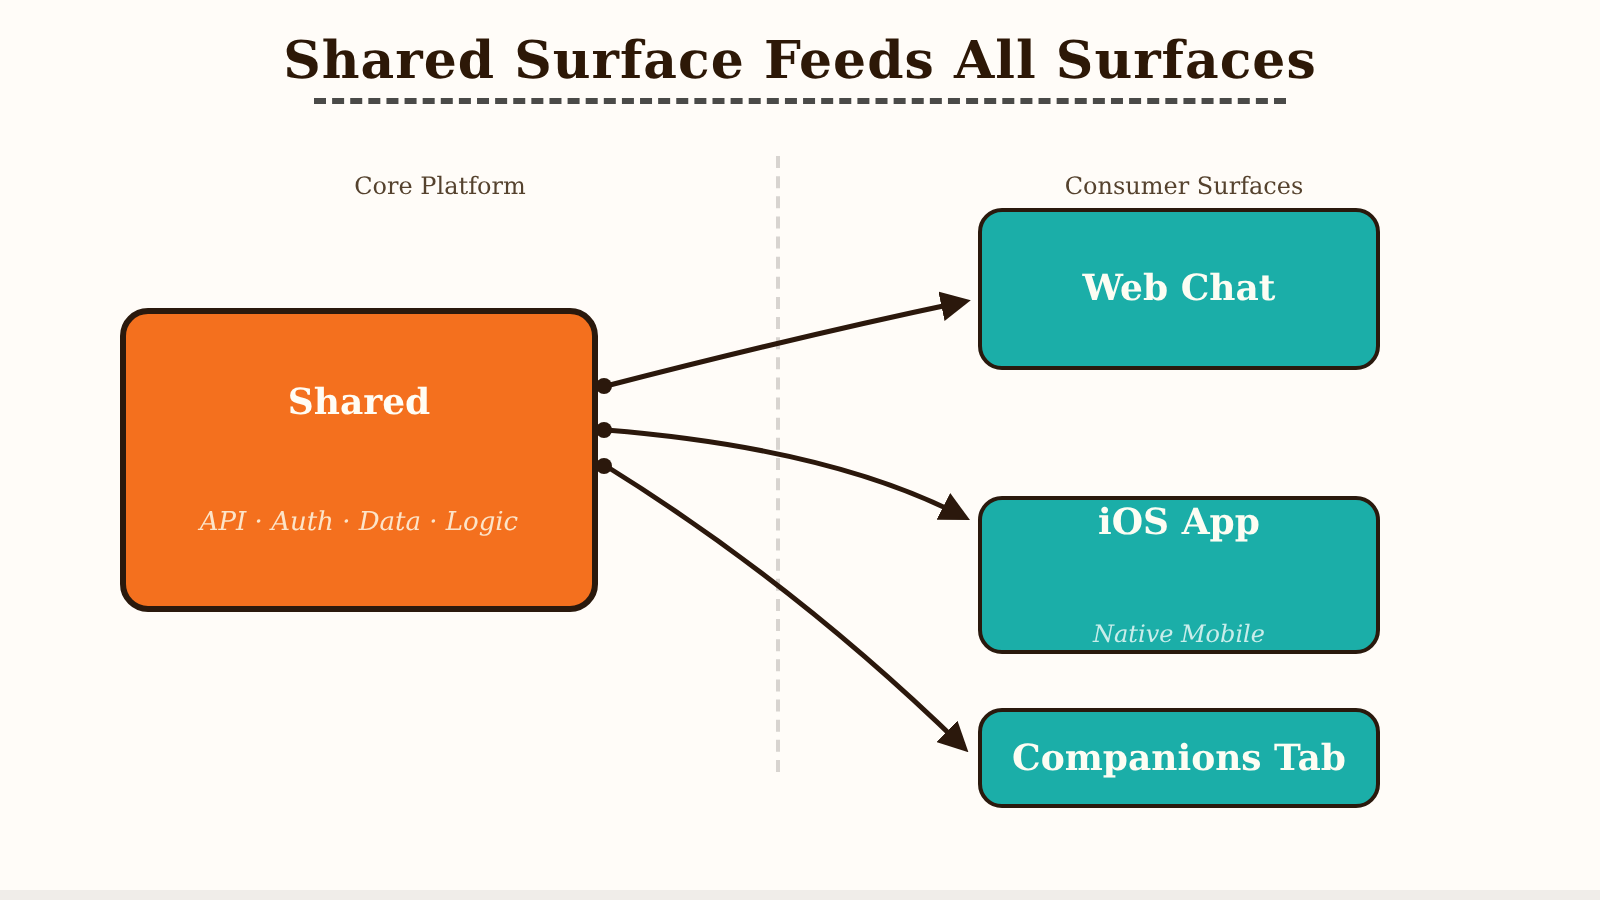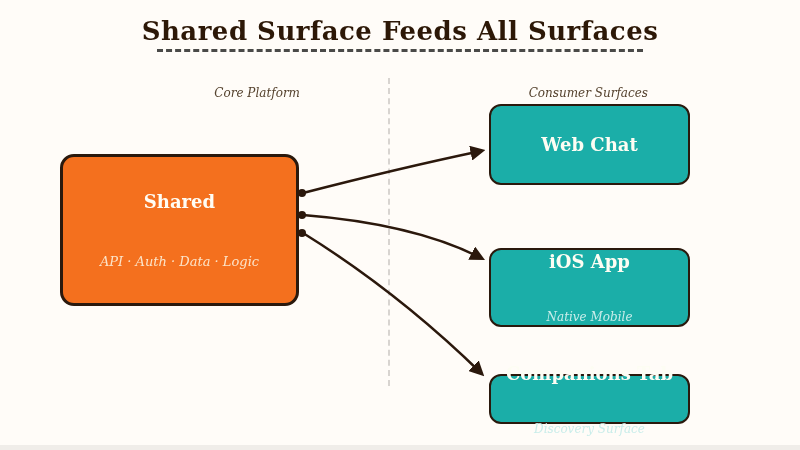--- a/index.html
+++ b/index.html
@@ -23,26 +23,26 @@
     color: var(--title_text, #2D1807);
     letter-spacing: 0.5px;
   }
   .title-underline {
     position: absolute; left: 157px; top: 49px;
     width: 486px; height: 0;
     border-top: 3px dashed var(--underline_color, #4A4A48);
   }
   .col-label {
     position: absolute; top: 86px;
-    width: 160px; text-align: right;
-    font-size: 12px; font-style: italic;
+    width: 160px; text-align: center;
+    font-size: 12px; 
     color: var(--muted_label, #55422E);
   }
   .col-label.left  { left: 140px; }
-  .col-label.right { left: 488px; }
+  .col-label.right { left: 512px; }
   .divider {
     position: absolute; left: 388px; top: 78px;
     height: 308px; width: 0;
     border-left: 2px dashed var(--divider, #D8D4D0);
   }
   .node {
     position: absolute;
     display: flex; flex-direction: column;
     align-items: center; justify-content: center;
     text-align: center;
@@ -71,21 +71,21 @@
   }
   .node-target .node-title {
     color: #FDFDF3; font-size: 18px; font-weight: bold;
   }
   .node-target .node-subtitle {
     margin-top: 5px; font-size: 12px; font-style: italic;
     color: var(--teal_subtitle, #C9EDEA);
   }
   .t0 { top: 104px; height: 81px; }
   .t1 { top: 248px; height: 79px; }
-  .t2 { top: 374px; height: 50px; }
+  .t2 { top: 354px; height: 50px; }
   .arrow-layer {
     position: absolute; left: 0; top: 0;
     width: 800px; height: 450px;
     pointer-events: none;
   }
 </style>
 </head>
 <body>
 
 <div class="stage">
@@ -127,17 +127,16 @@
     <div class="node-title">Web Chat</div>
   </div>
 
   <div class="node node-target t1">
     <div class="node-title">iOS App</div>
     <div class="node-subtitle">Native Mobile</div>
   </div>
 
   <div class="node node-target t2">
     <div class="node-title">Companions Tab</div>
-    <div class="node-subtitle">Discovery Surface</div>
   </div>
 
   <div class="bottom-strip"></div>
 </div>
 
 </body></html>

